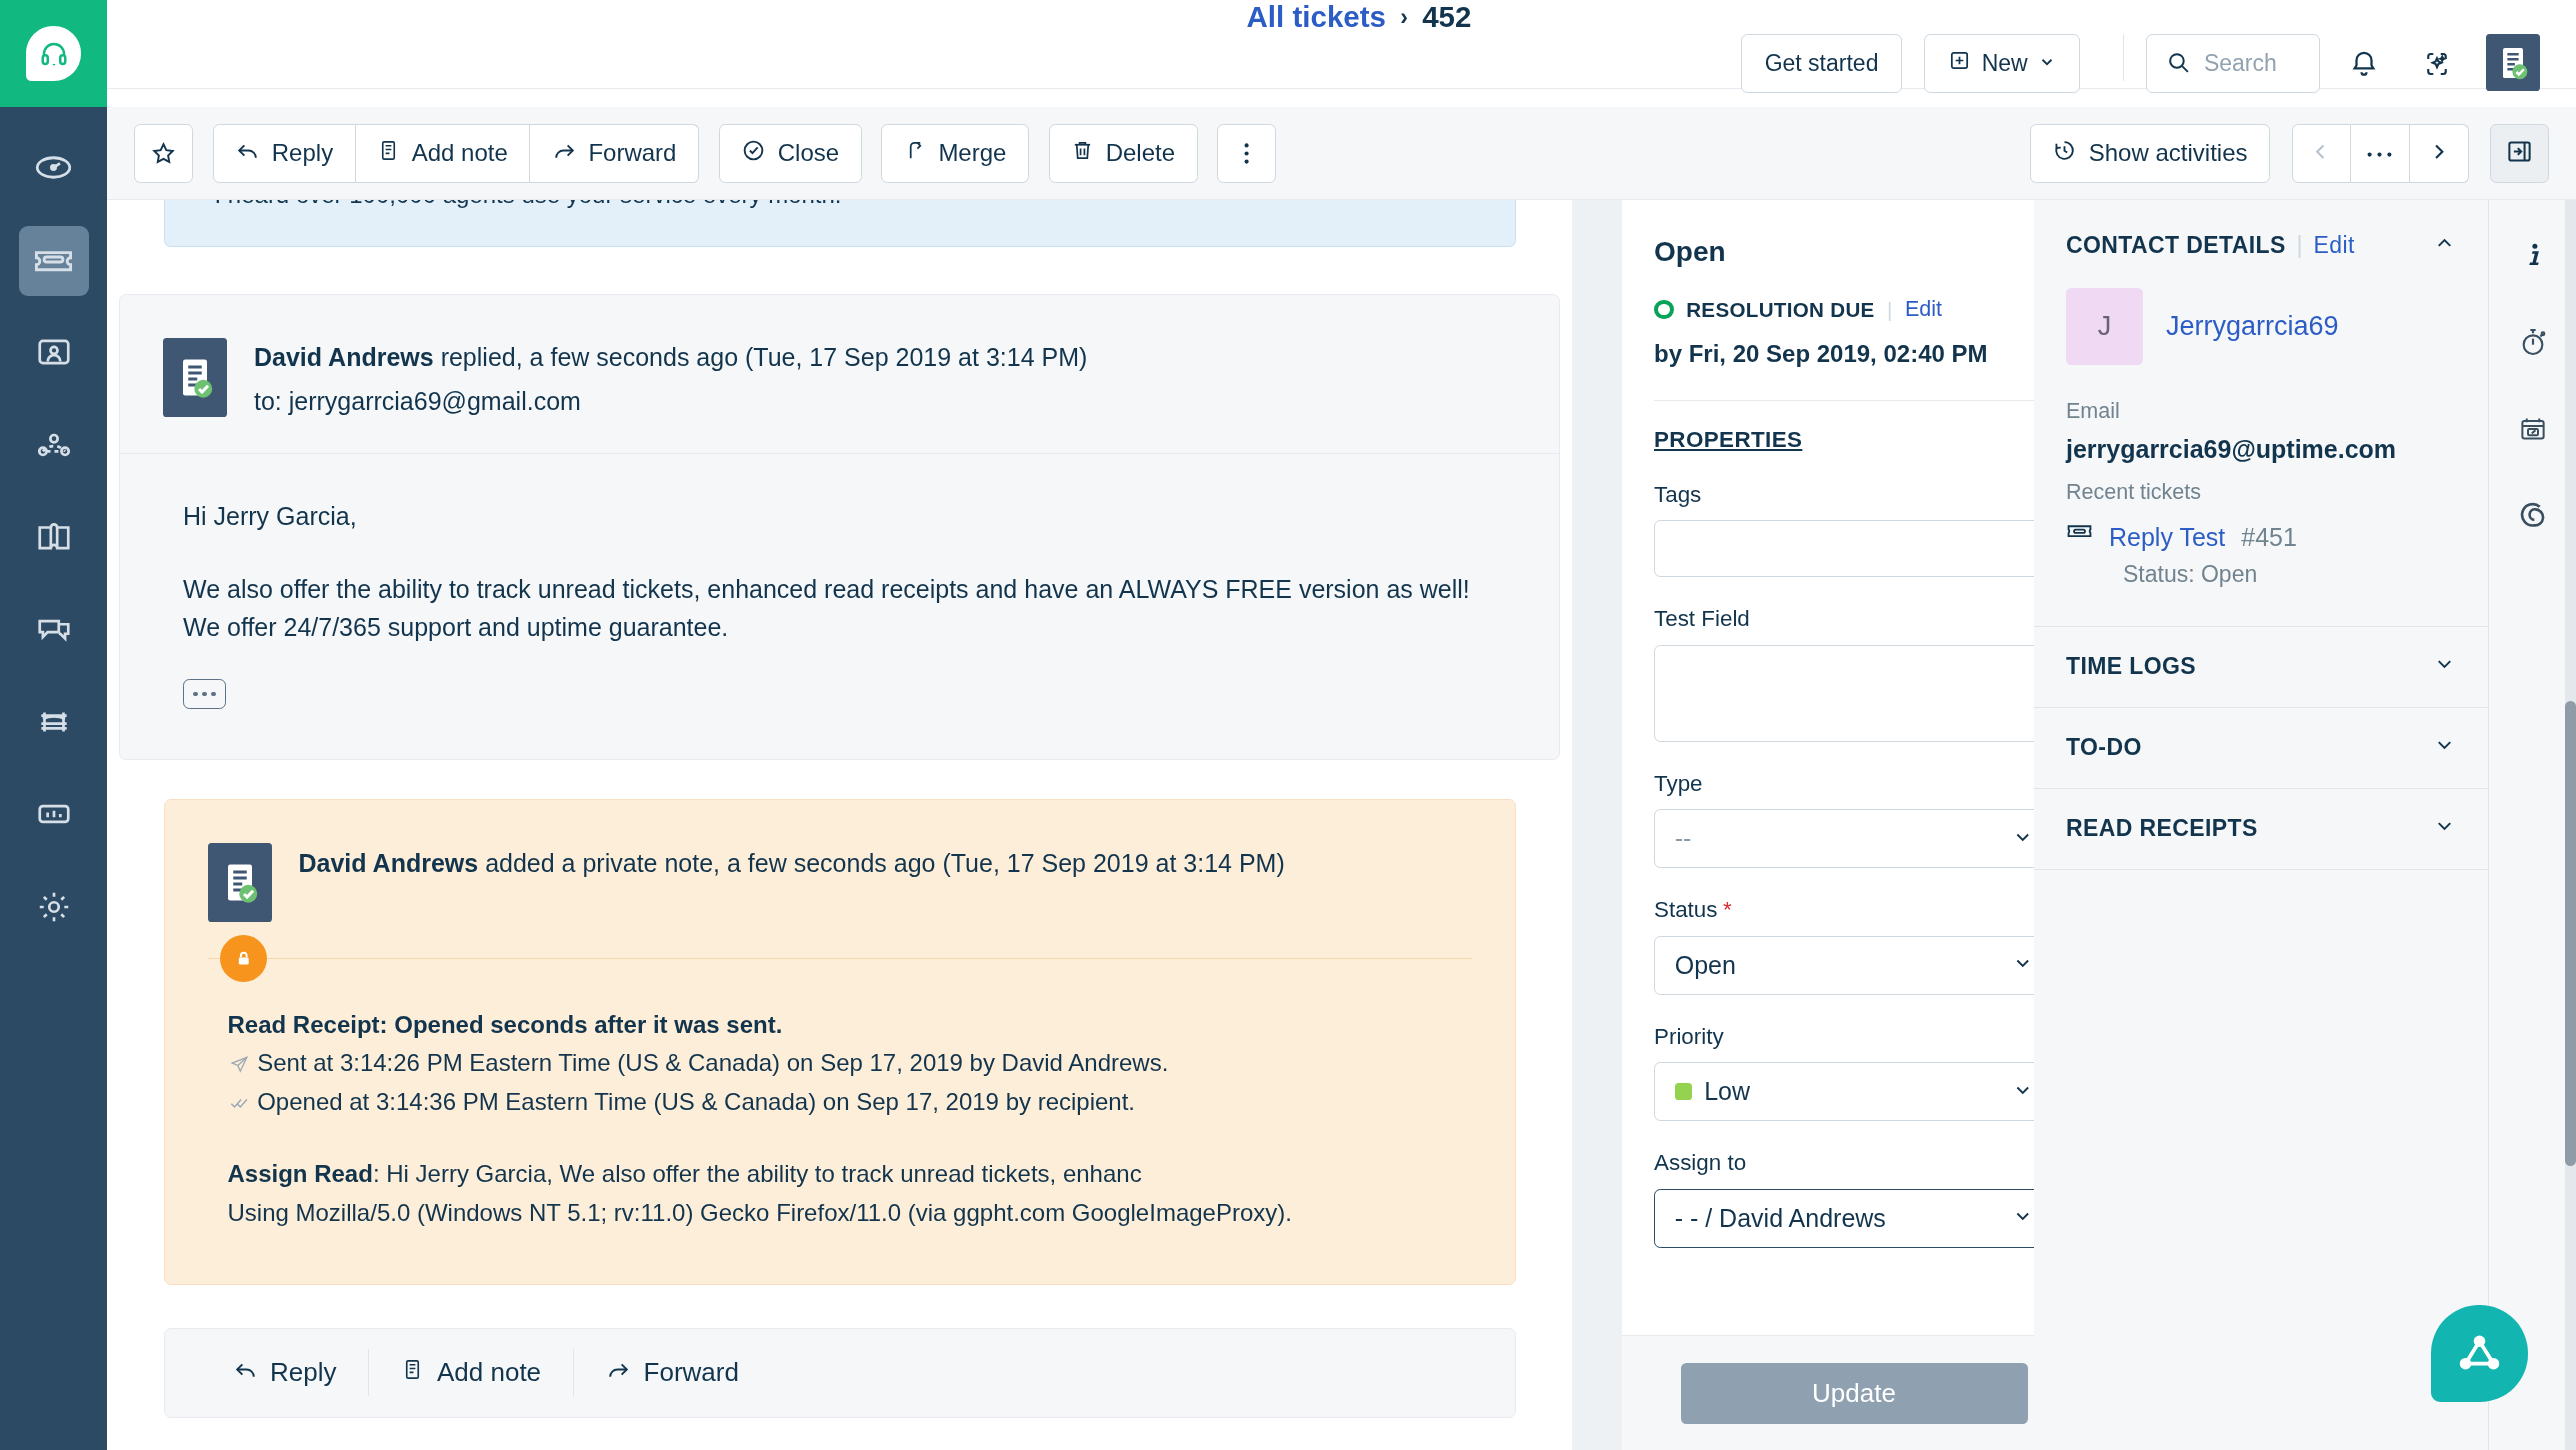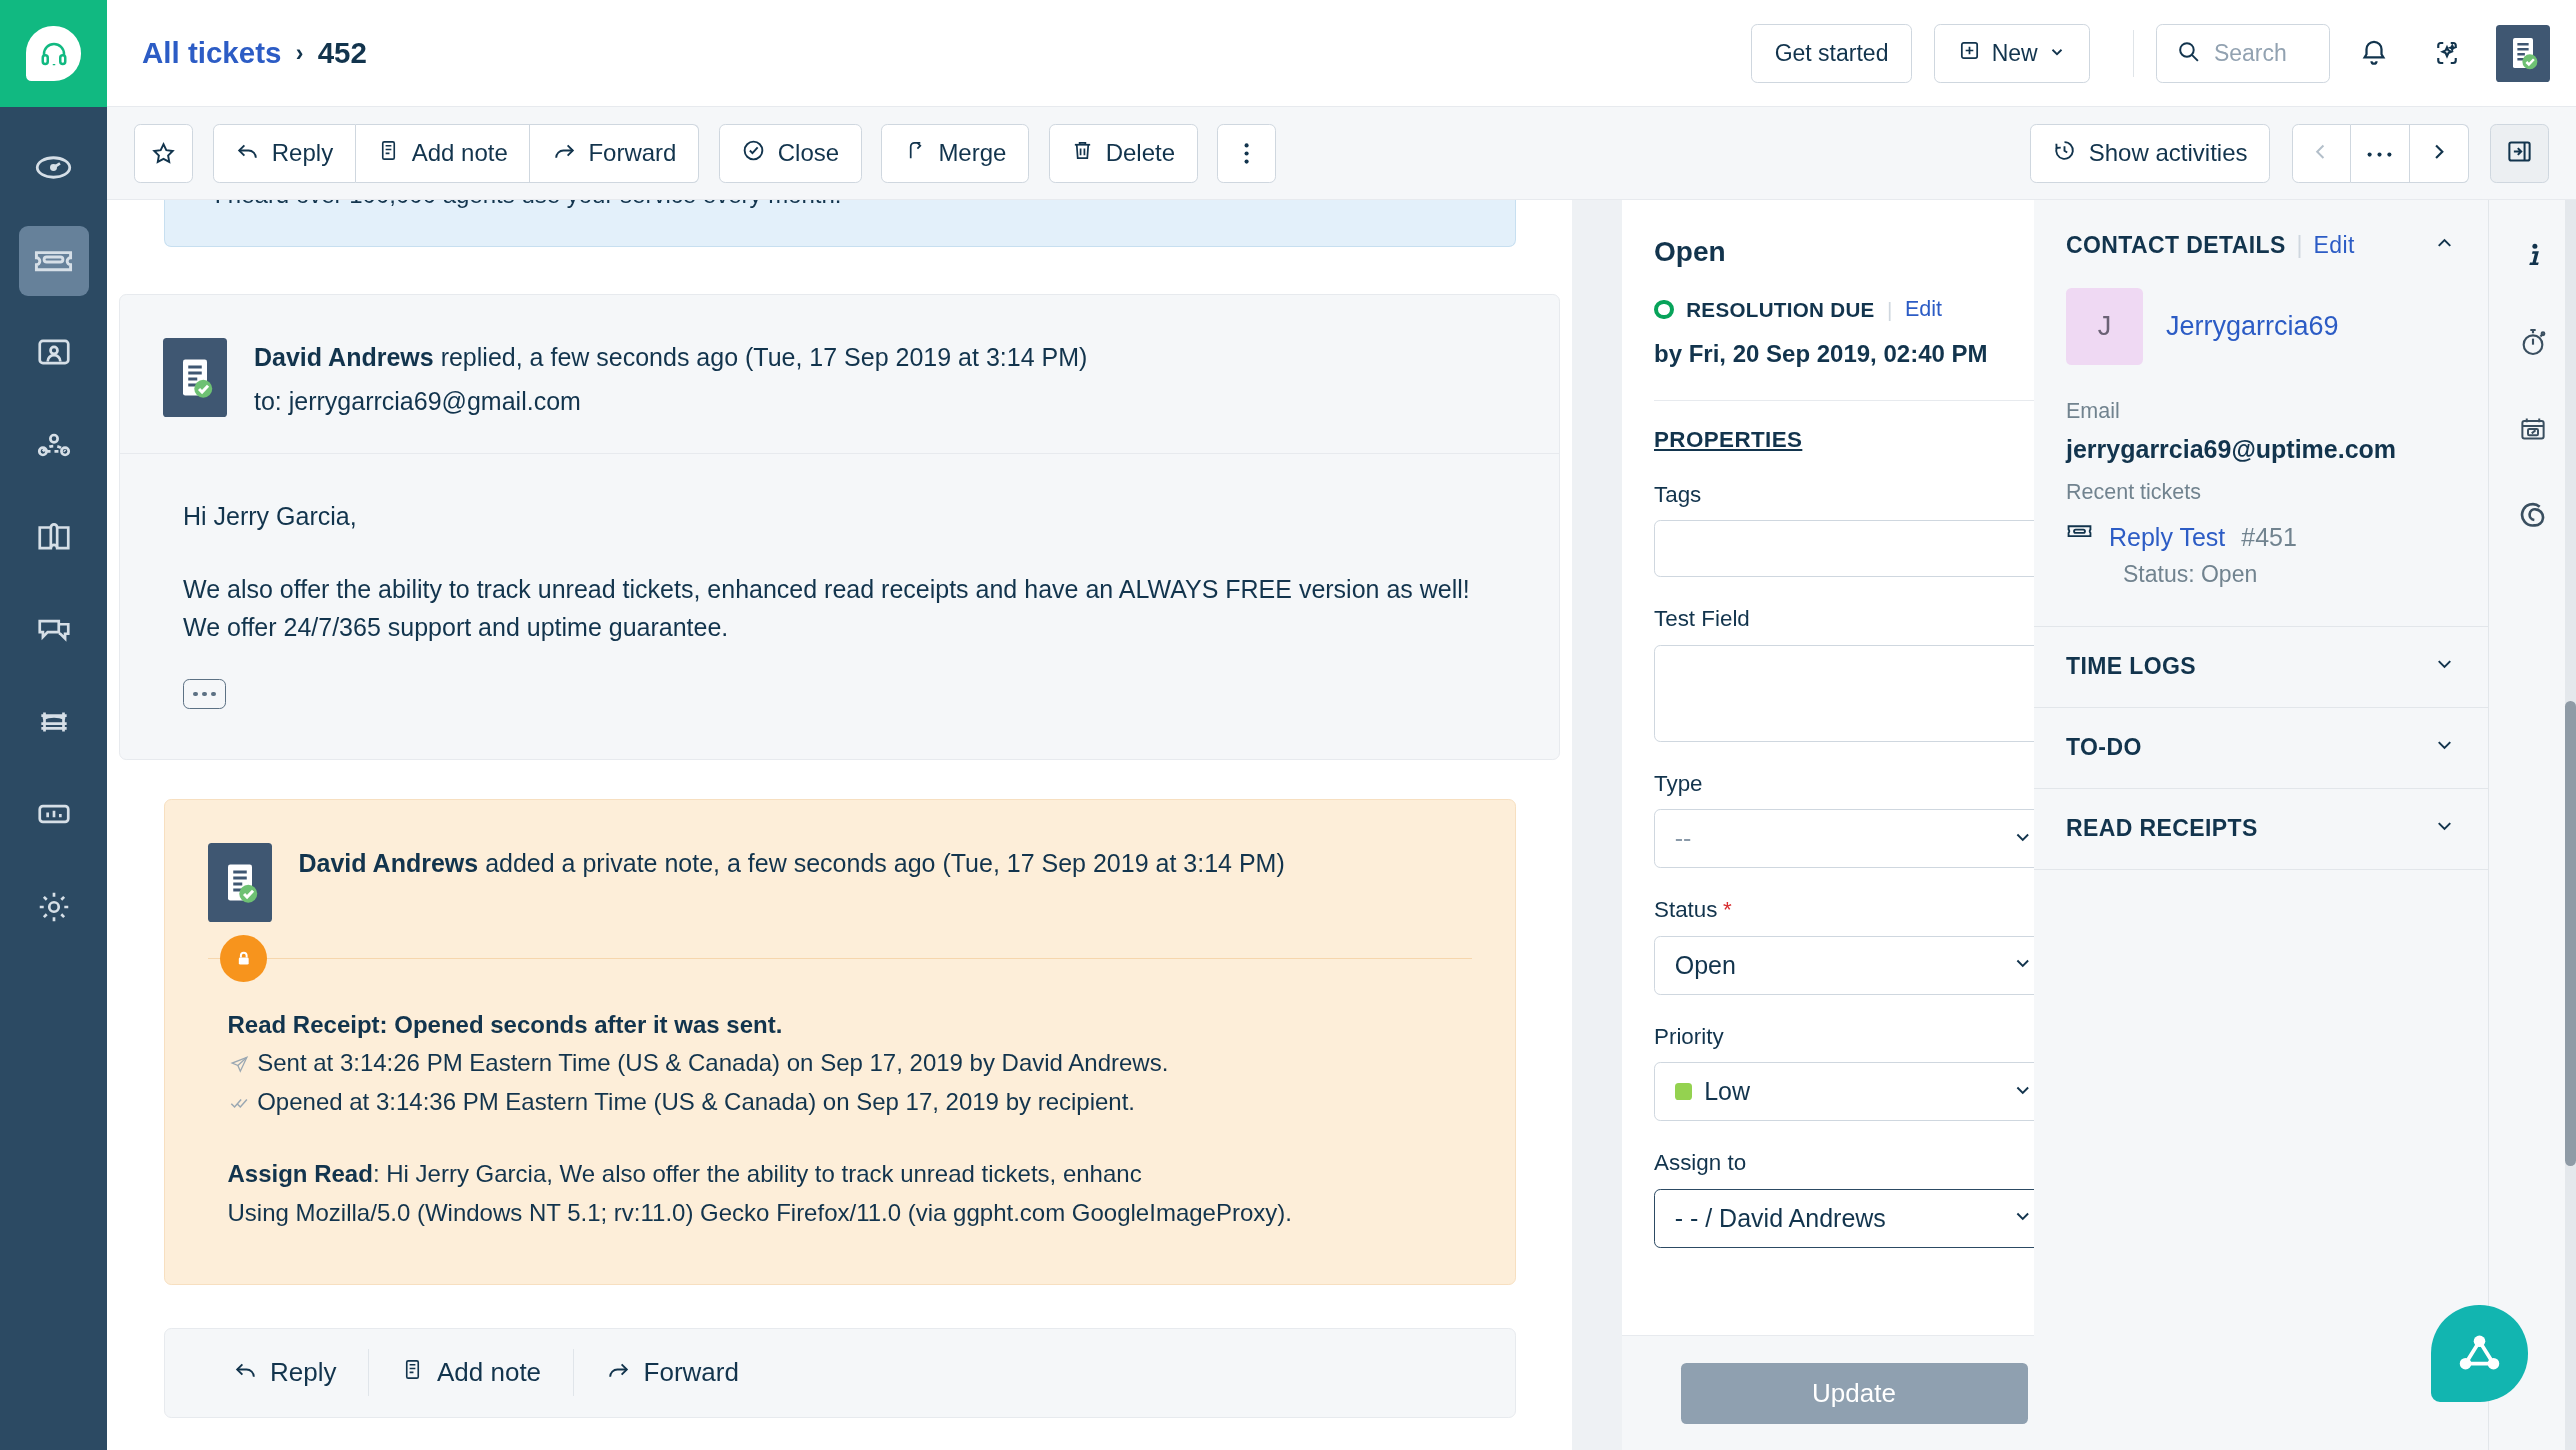--- a/index.html
+++ b/index.html
@@ -27,30 +27,30 @@
   .rail-item {
     width: 70px; height: 70px; margin: 0 auto 22.4px auto; border-radius: 9px;
     display: flex; align-items: center; justify-content: center;
     cursor: pointer;
   }
   .rail-item.active { background: #66819a; }
   .rail-item svg { stroke: #d6dfe7; fill: none; stroke-width: 1.7; }
 
   
   #header {
-    position: absolute; left: 107px; top: 0; right: 0; height: 107px;
+    position: absolute; left: 107px; top: 0; right: 0; height: 89px;
     background: #ffffff; border-bottom: 0.9px solid #e7eaee;
-    display: flex; align-items: center;
+    display: flex; align-items: center; flex-direction: column;
   }
   #breadcrumb { margin-left: 35px; display: flex; align-items: center; gap: 14.3px; font-size: 29.5px; }
   #breadcrumb .crumb-link { color: #2c5cc5; font-weight: 700; cursor: pointer; }
   #breadcrumb .crumb-sep { color: #12344d; font-size: 23px; font-weight: 700;}
   #breadcrumb .crumb-current { color: #12344d; font-weight: 700; }
 
-  #header-right { margin-left: auto; display: flex; align-items: center; gap: 0; padding-right: 26px; }
+  #header-right { margin-left: auto; display: flex; gap: 0; padding-right: 36px; }
   .hdr-btn {
     height: 59px; border: 0.9px solid #cfd7df; border-radius: 6.3px;
     background: #fff; color: #12344d; font-size: 23px; font-family: inherit;
     display: flex; align-items: center; gap: 10.7px; padding: 0 23px; cursor: pointer;
     white-space: nowrap;
   }
   #get-started-btn { margin-right: 21.5px; }
   #new-btn { margin-right: 21.5px; }
   .hdr-divider { width: 0.9px; height: 47px; background: #dfe4e8; margin: 0 21.5px; }
   #search-box {

